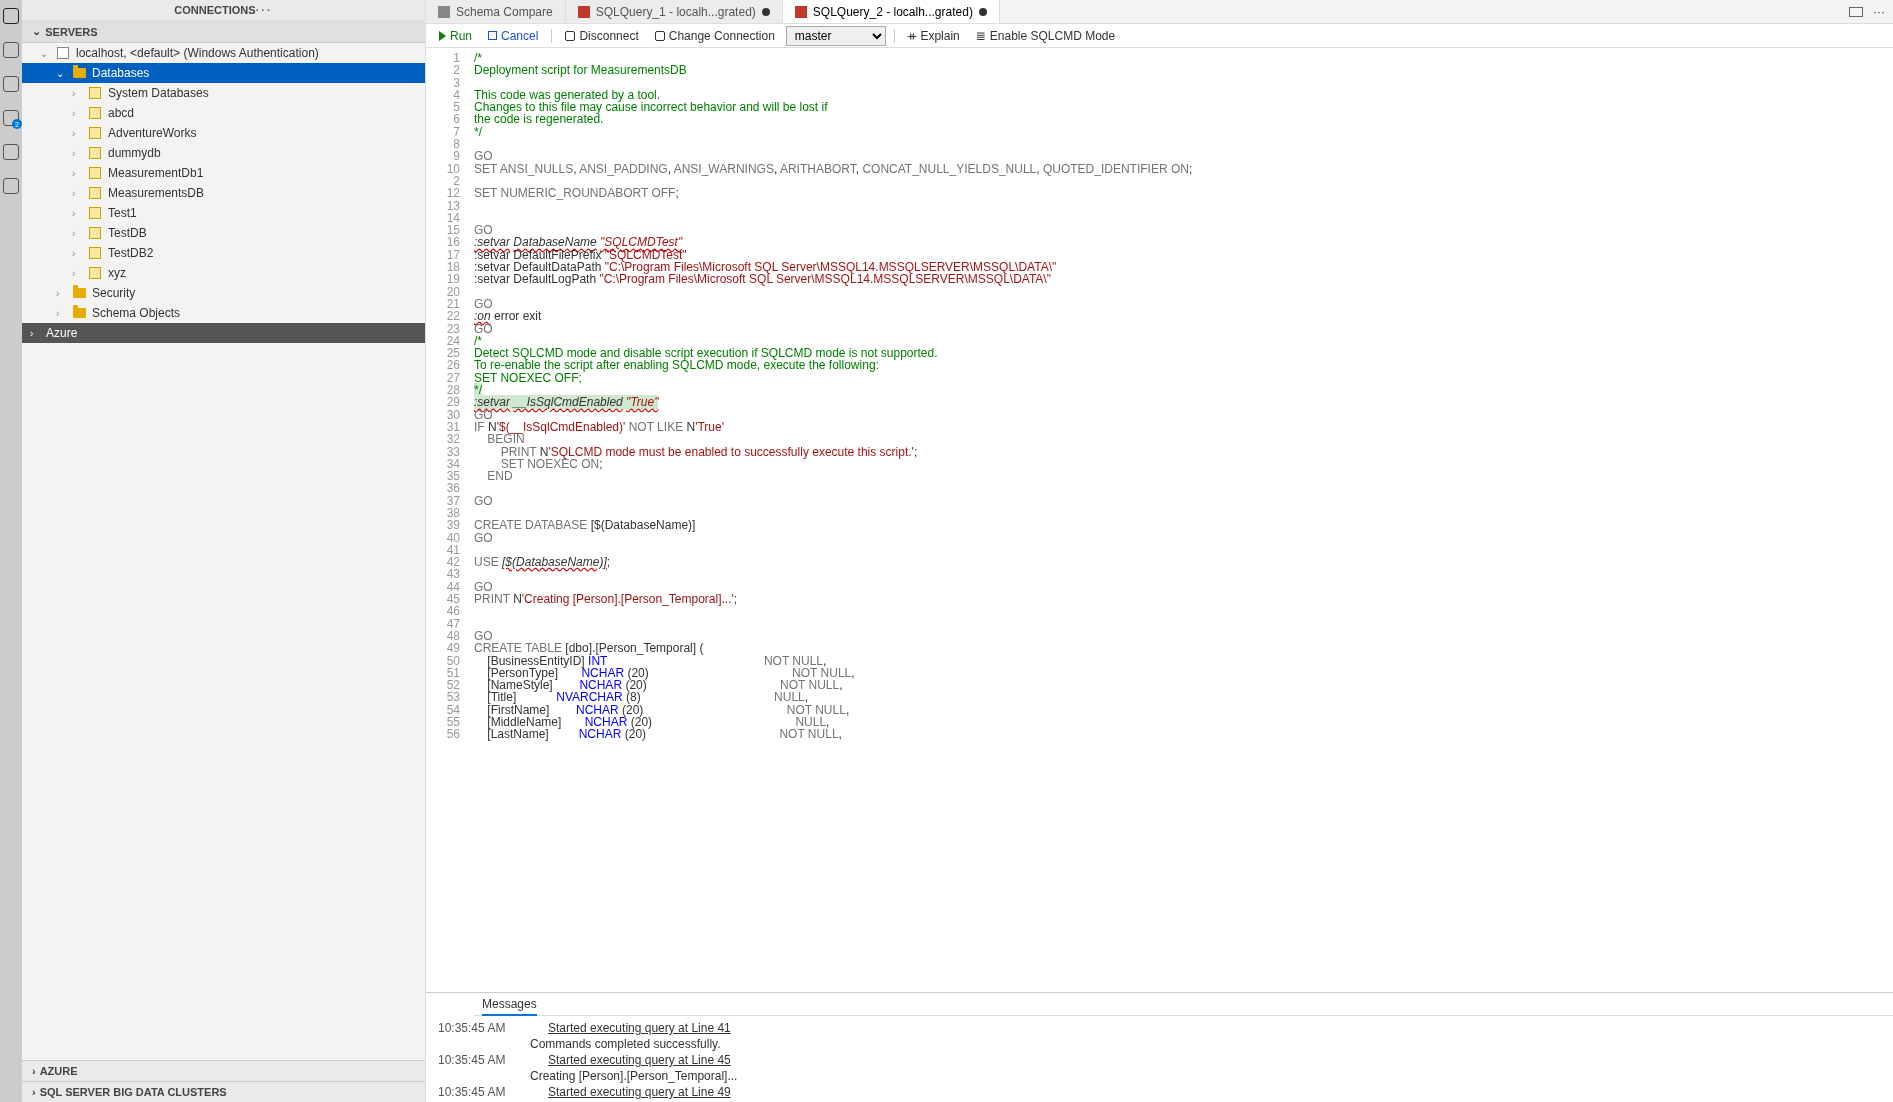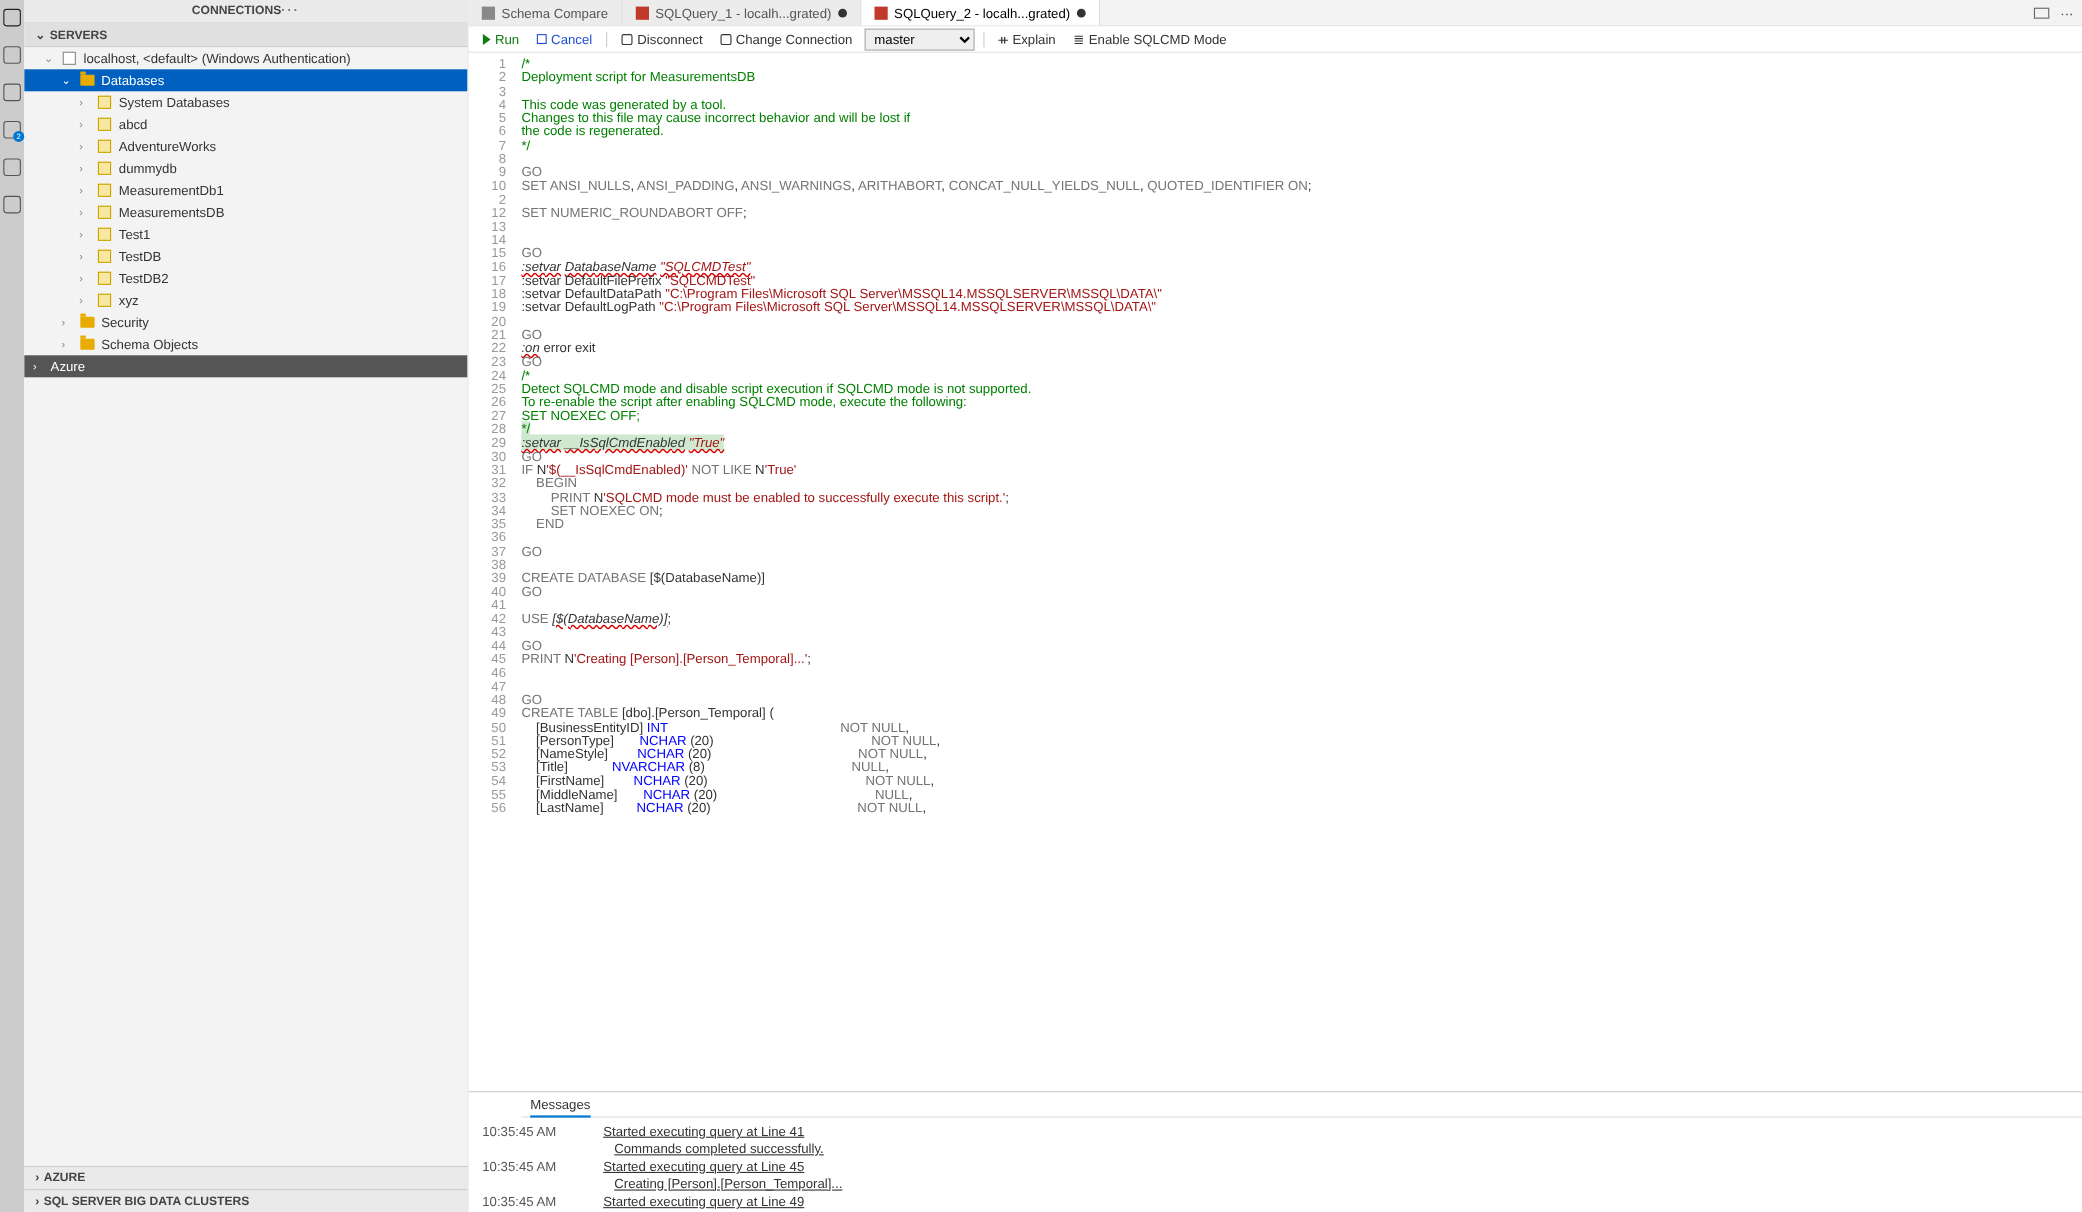--- a/index.html
+++ b/index.html
@@ -57,21 +57,21 @@
 .wavy { text-decoration: underline wavy #d40000; font-style: italic; }
 .hl { background: #cfe8cf; }
 
 .messages-panel { height: 110px; border-top: 1px solid #ccc; display: flex; flex-direction: column; background: #fff; }
 .messages-header { padding: 4px 8px; border-bottom: 1px solid #ddd; font-size: 12px; margin-left: 48px; }
 .messages-header span { border-bottom: 2px solid #0078d4; padding-bottom: 3px; }
 .messages-body { flex: 1; overflow: auto; font-family: Consolas, monospace; font-size: 12px; padding: 4px 12px; }
 .msg-row { display: flex; gap: 20px; padding: 1px 0; }
 .msg-time { width: 90px; color: #555; }
 .msg-text.link { text-decoration: underline; }
-.msg-text.indent { margin-left: 120px; text-decoration: underline; }
+.msg-text.indent { margin-left: 92px; }
 </style>
 </head>
 <body>
 
 <div class="activity-bar">
   <div class="ab-icon active"></div>
   <div class="ab-icon"></div>
   <div class="ab-icon"></div>
   <div class="ab-icon">
       <span class="badge">2</span>

